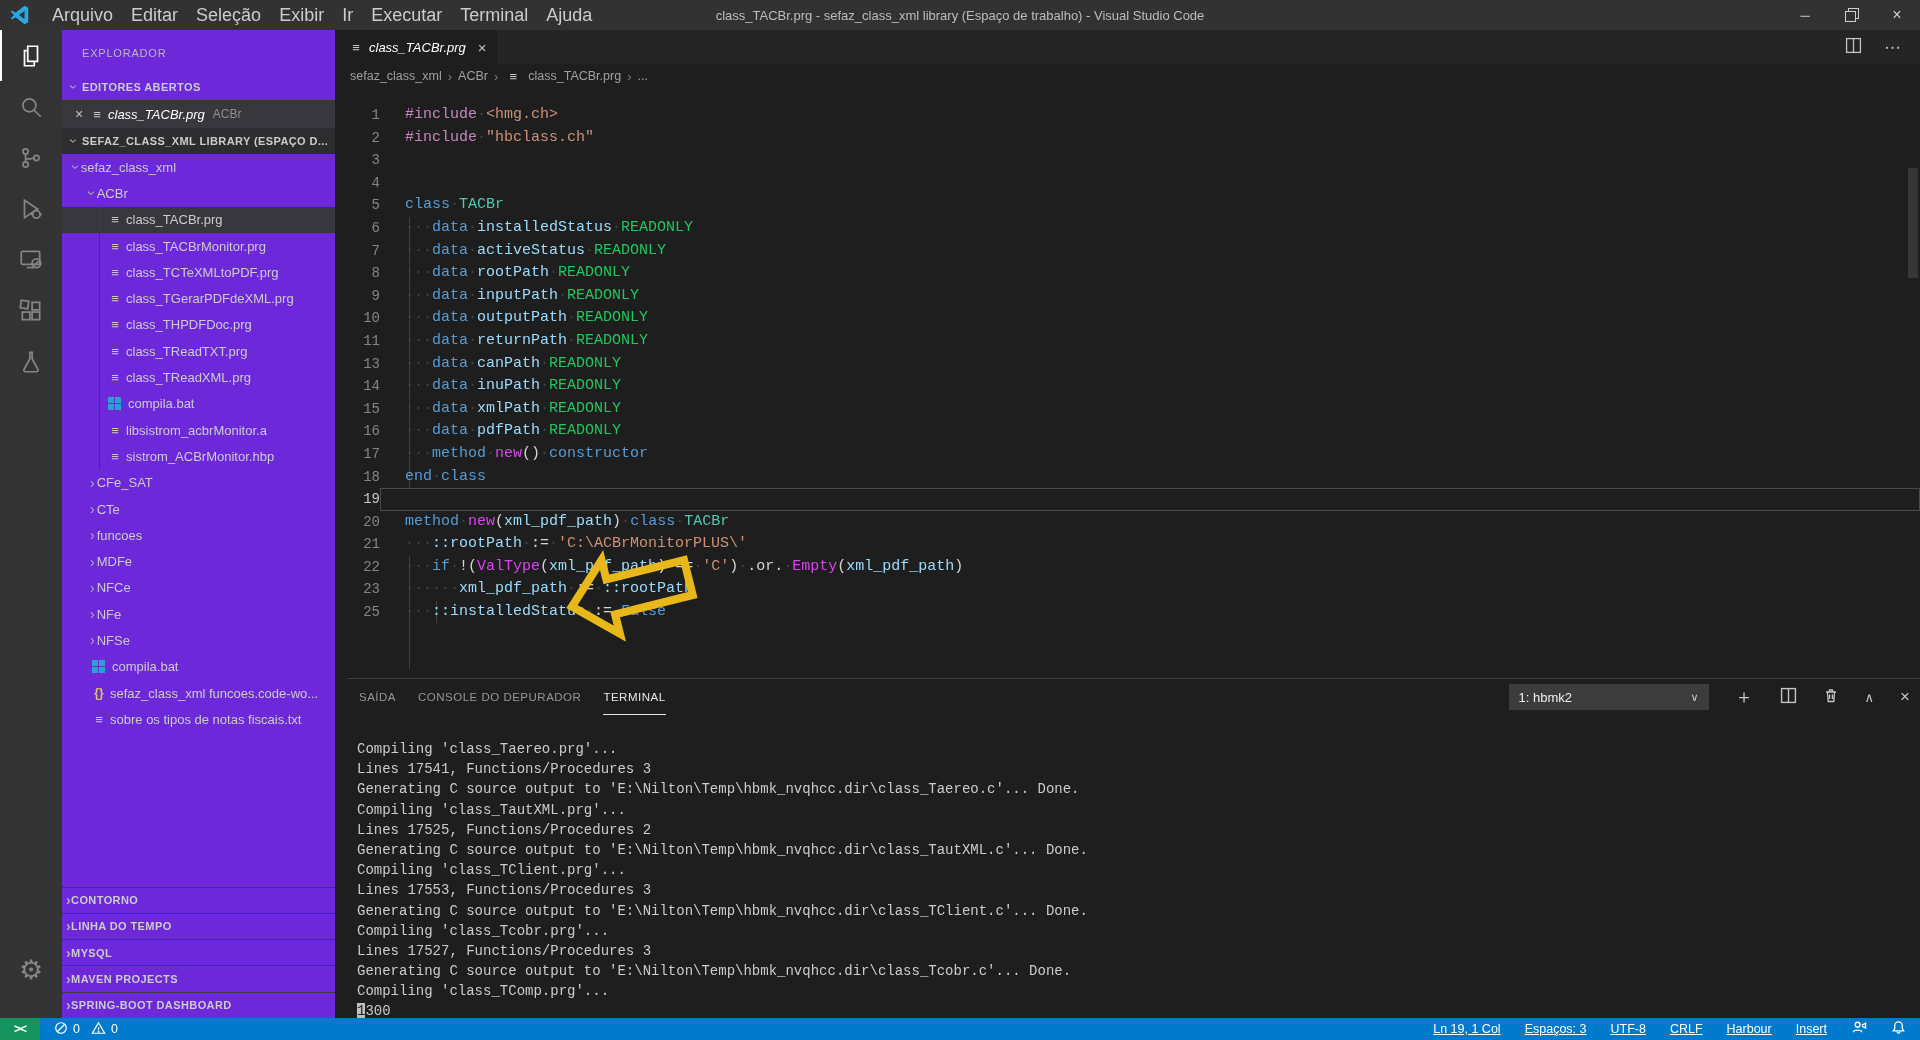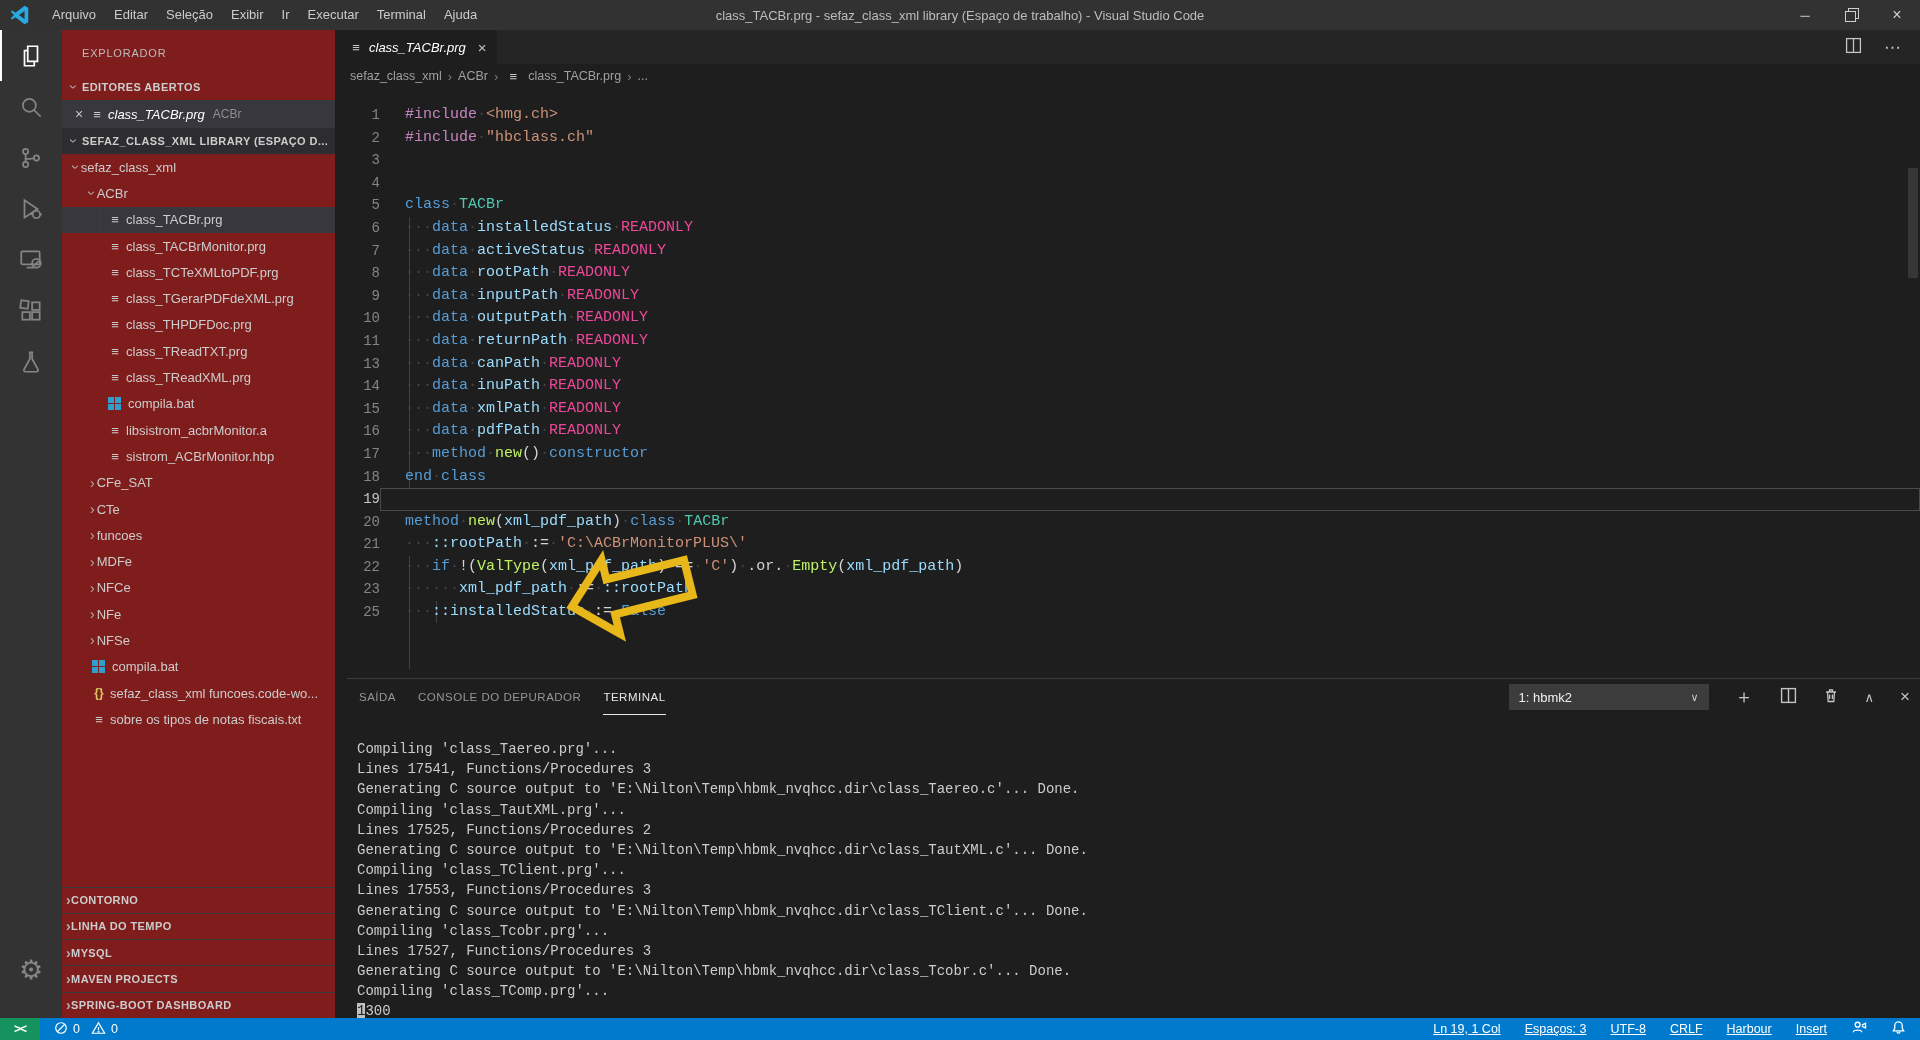--- a/index.html
+++ b/index.html
@@ -6,36 +6,36 @@
   html,body { background:#1e1e1e; }
   #app {
     position:relative; width:1920px; height:1040px; overflow:hidden;
     font-family:"Liberation Sans", sans-serif; color:#cccccc; background:#1e1e1e;
     -webkit-font-smoothing:antialiased;
   }
   
   #titlebar { position:absolute; left:0; top:0; width:1920px; height:30px;
     background:#323233; display:flex; align-items:center; }
   #vscode-logo { width:22px; height:22px; margin:0 12px 0 9px; flex:none; }
-  .menu-item { padding:0 9px; font-size:13px; color:#cccccc; height:30px; line-height:30px; cursor:default; }
+  .menu-item { padding:0 9px; font-size:18px; color:#cccccc; height:30px; line-height:30px; cursor:default; }
   #window-title { position:absolute; left:50%; transform:translateX(-50%); font-size:13px; color:#bdbdbd; white-space:nowrap; }
   #win-controls { position:absolute; right:0; top:0; height:30px; display:flex; }
   .win-btn { width:46px; height:30px; display:flex; align-items:center; justify-content:center; color:#cfcfcf; font-size:13px; }
   .restore-glyph { position:relative; width:10px; height:10px; }
   .restore-glyph::before { content:""; position:absolute; left:2px; top:-2px; width:9px; height:9px; border:1px solid #cfcfcf; }
   .restore-glyph::after { content:""; position:absolute; left:-1px; top:1px; width:9px; height:9px; border:1px solid #cfcfcf; background:#323233; }
   
   #activitybar { position:absolute; left:0; top:30px; width:62px; height:988px; background:#333333; }
   .act-slot { width:62px; height:51px; display:flex; align-items:center; justify-content:center; position:relative; }
   .act-slot.active::before { content:""; position:absolute; left:0; top:0; width:2px; height:100%; background:#ffffff; }
   .act-slot svg { stroke:#858585; fill:none; stroke-width:1.6; }
   .act-slot.active svg { stroke:#ffffff; }
   #act-gear { position:absolute; bottom:28px; left:0; width:62px; height:40px; display:flex; align-items:center; justify-content:center; }
   
-  #sidebar { position:absolute; left:62px; top:30px; width:273px; height:988px; background:#7f1d1d; overflow:hidden; font-size:13px; }
+  #sidebar { position:absolute; left:62px; top:30px; width:273px; height:988px; background:#6d28d9; overflow:hidden; font-size:13px; }
   #sidebar-title { height:44px; line-height:46px; padding-left:20px; font-size:11px; letter-spacing:0.8px; color:#bbbbbb; }
   .sect-header { height:26px; display:flex; align-items:center; font-size:11px; font-weight:bold; letter-spacing:0.4px; color:#cccccc; padding-left:4px; }
   .sect-header .twist { width:16px; text-align:center; font-weight:normal; }
   .twist { display:inline-block; color:#b0b0b0; font-size:14px; }
   .twist.open { transform:rotate(90deg); }
   #open-editor-row { height:28px; display:flex; align-items:center; background:#37373d; padding-left:8px; }
   #open-editor-row .close-x { width:18px; color:#c5c5c5; font-size:14px; text-align:center; cursor:pointer; }
   .file-glyph { color:#c8c8c8; font-size:13px; width:18px; text-align:center; flex:none; }
   #open-editor-row .fname { font-style:italic; color:#ffffff; margin-left:2px; }
   #open-editor-row .fbadge { color:#8f8f8f; margin-left:8px; font-size:12px; }
@@ -60,22 +60,22 @@
   #breadcrumb { height:24px; display:flex; align-items:center; font-size:12.5px; color:#a0a0a0; padding-left:15px; gap:6px; }
   #breadcrumb .sep { color:#7c7c7c; font-size:13px; }
   
   #codearea { position:relative; height:590px; overflow:hidden; font-family:"Liberation Mono", monospace; font-size:15px; }
   #code-lines { position:absolute; left:0; top:16px; width:100%; }
   .code-line { height:22.6px; line-height:22.6px; white-space:pre; display:flex; }
   .code-line .ln { width:45px; text-align:right; color:#858585; flex:none; font-size:14px; }
   .code-line .ltext { padding-left:25px; flex:1; }
   .code-line.current .ltext { outline:1px solid #4a4a4a; outline-offset:-1px; }
   .tok-pp{color:#C586C0} .tok-str{color:#CE9178} .tok-kw{color:#569CD6}
-  .tok-cls{color:#4EC9B0} .tok-id{color:#9CDCFE} .tok-mod{color:#ec4899}
-  .tok-fn{color:#bef264} .tok-op{color:#D4D4D4} .tok-ws{color:#454548}
+  .tok-cls{color:#4EC9B0} .tok-id{color:#9CDCFE} .tok-mod{color:#22c55e}
+  .tok-fn{color:#d946ef} .tok-op{color:#D4D4D4} .tok-ws{color:#454548}
   .indent-guide { position:absolute; width:1px; background:#404040; }
   #ed-scrollthumb { position:absolute; right:2px; top:80px; width:10px; height:110px; background:#4a4a4a; opacity:0.55; }
   
   #panel { position:absolute; left:12px; top:648px; width:1585px; height:340px; background:#1e1e1e; border-top:1px solid #3c3c3c; }
   #panel-header { height:36px; display:flex; align-items:center; padding-left:12px; }
   .panel-tab { font-size:11.5px; letter-spacing:0.5px; color:#969696; margin-right:22px; height:36px; line-height:36px; cursor:pointer; }
   .panel-tab.active { color:#e7e7e7; border-bottom:1.5px solid #e7e7e7; }
   #panel-controls { margin-left:auto; display:flex; align-items:center; gap:26px; padding-right:22px; color:#c5c5c5; }
   #term-select { width:200px; height:26px; background:#3c3c3c; color:#f0f0f0; font-size:13px; display:flex; align-items:center; padding:0 10px; cursor:pointer; }
   #term-select .chev { margin-left:auto; color:#cccccc; font-size:11px; }

